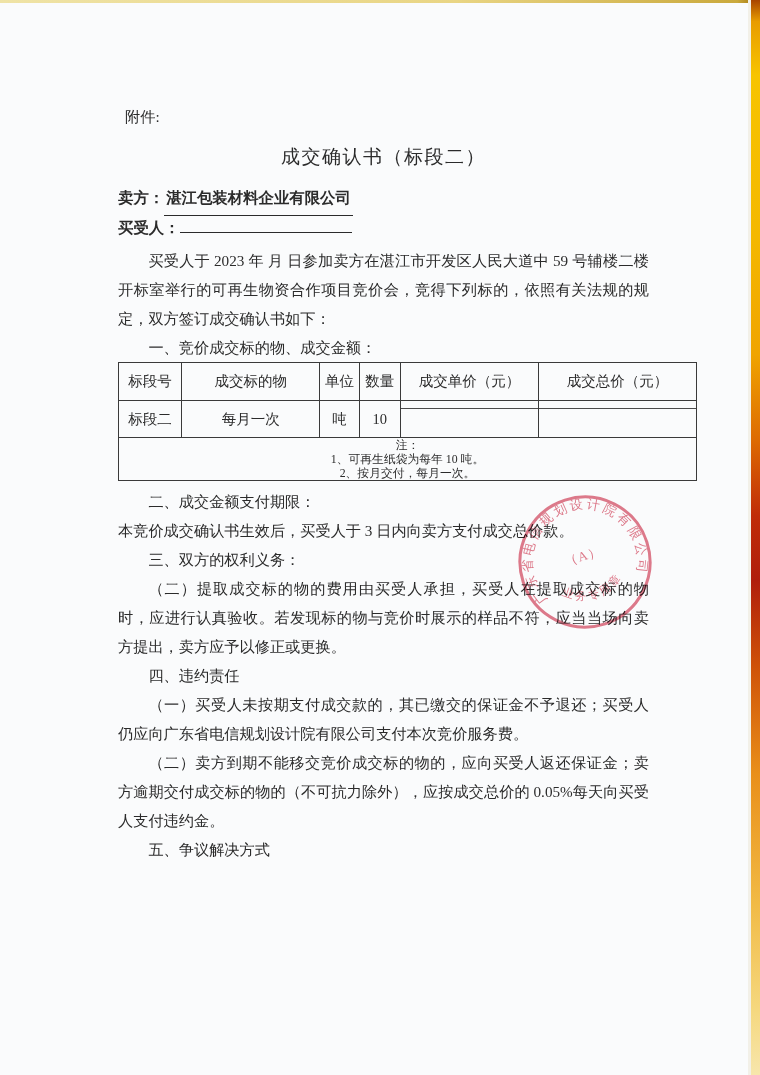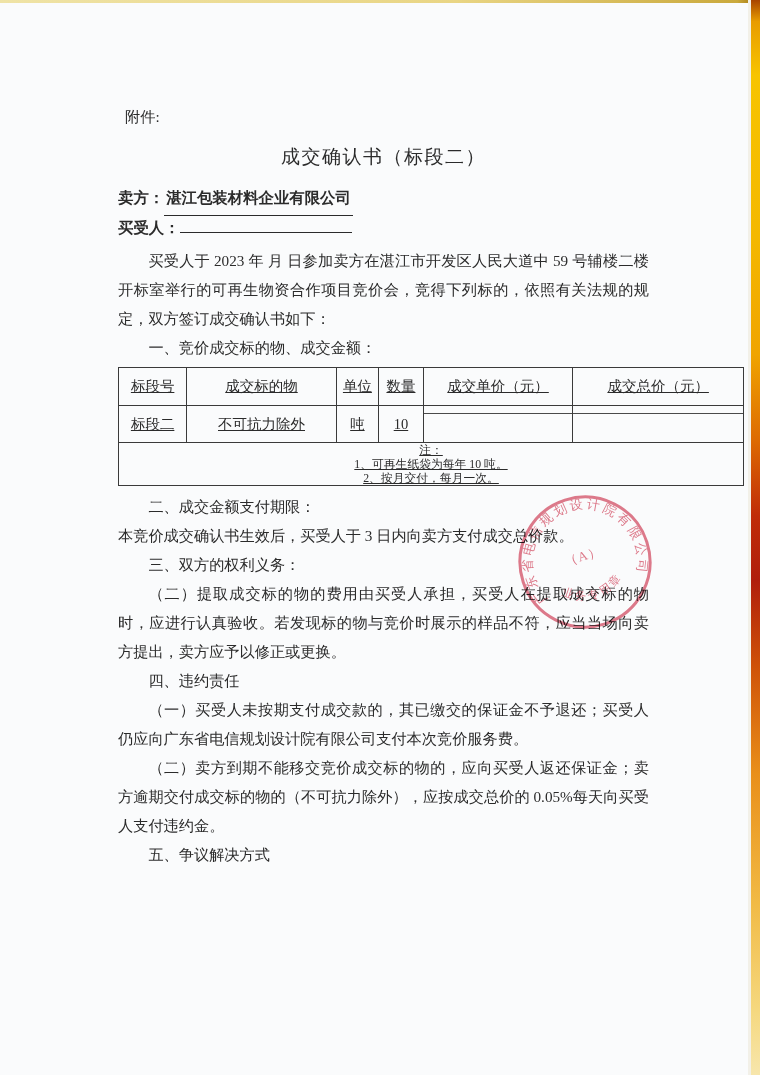--- a/index.html
+++ b/index.html
@@ -49,24 +49,22 @@
   .para {
     font-size:15.2px; line-height:29px;
     text-align:justify; text-align-last:left;
   }
   .indent { text-indent:2em; }
   .flow-top { margin-top:3px; }
   .u-fill { border-bottom:1.2px solid #2b2b2b; padding:0 5px; }
 
   
   table.deal {
-    margin-top:5px;
-    width:626px; border-collapse:collapse;
+    width:579px; border-collapse:collapse;
     font-size:14.5px;
-    text-decoration:underline;
   }
   table.deal th, table.deal td {
     border:1.4px solid #3a3a3a;
     font-weight:normal; text-align:center; vertical-align:middle;
     padding:0 2px;
   }
   table.deal thead tr { height:38px; }
   table.deal tbody tr.data-row { height:37px; }
   td.price-cell { position:relative; }
   .fill-line {
@@ -125,21 +123,21 @@
           <th style="width:127px">成交标的物</th>
           <th style="width:36px">单位</th>
           <th style="width:38px">数量</th>
           <th style="width:127px">成交单价（元）</th>
           <th style="width:145px">成交总价（元）</th>
         </tr>
       </thead>
       <tbody>
         <tr class="data-row">
           <td>标段二</td>
-          <td>不可抗力除外</td>
+          <td>每月一次</td>
           <td>吨</td>
           <td>10</td>
           <td class="price-cell"><span></span><div class="fill-line"></div></td>
           <td class="price-cell"><span></span><div class="fill-line"></div></td>
         </tr>
         <tr>
           <td class="notes-cell" colspan="6">
             <div class="note-line">注：</div>
             <div class="note-line">1、可再生纸袋为每年 10 吨。</div>
             <div class="note-line">2、按月交付，每月一次。</div>

